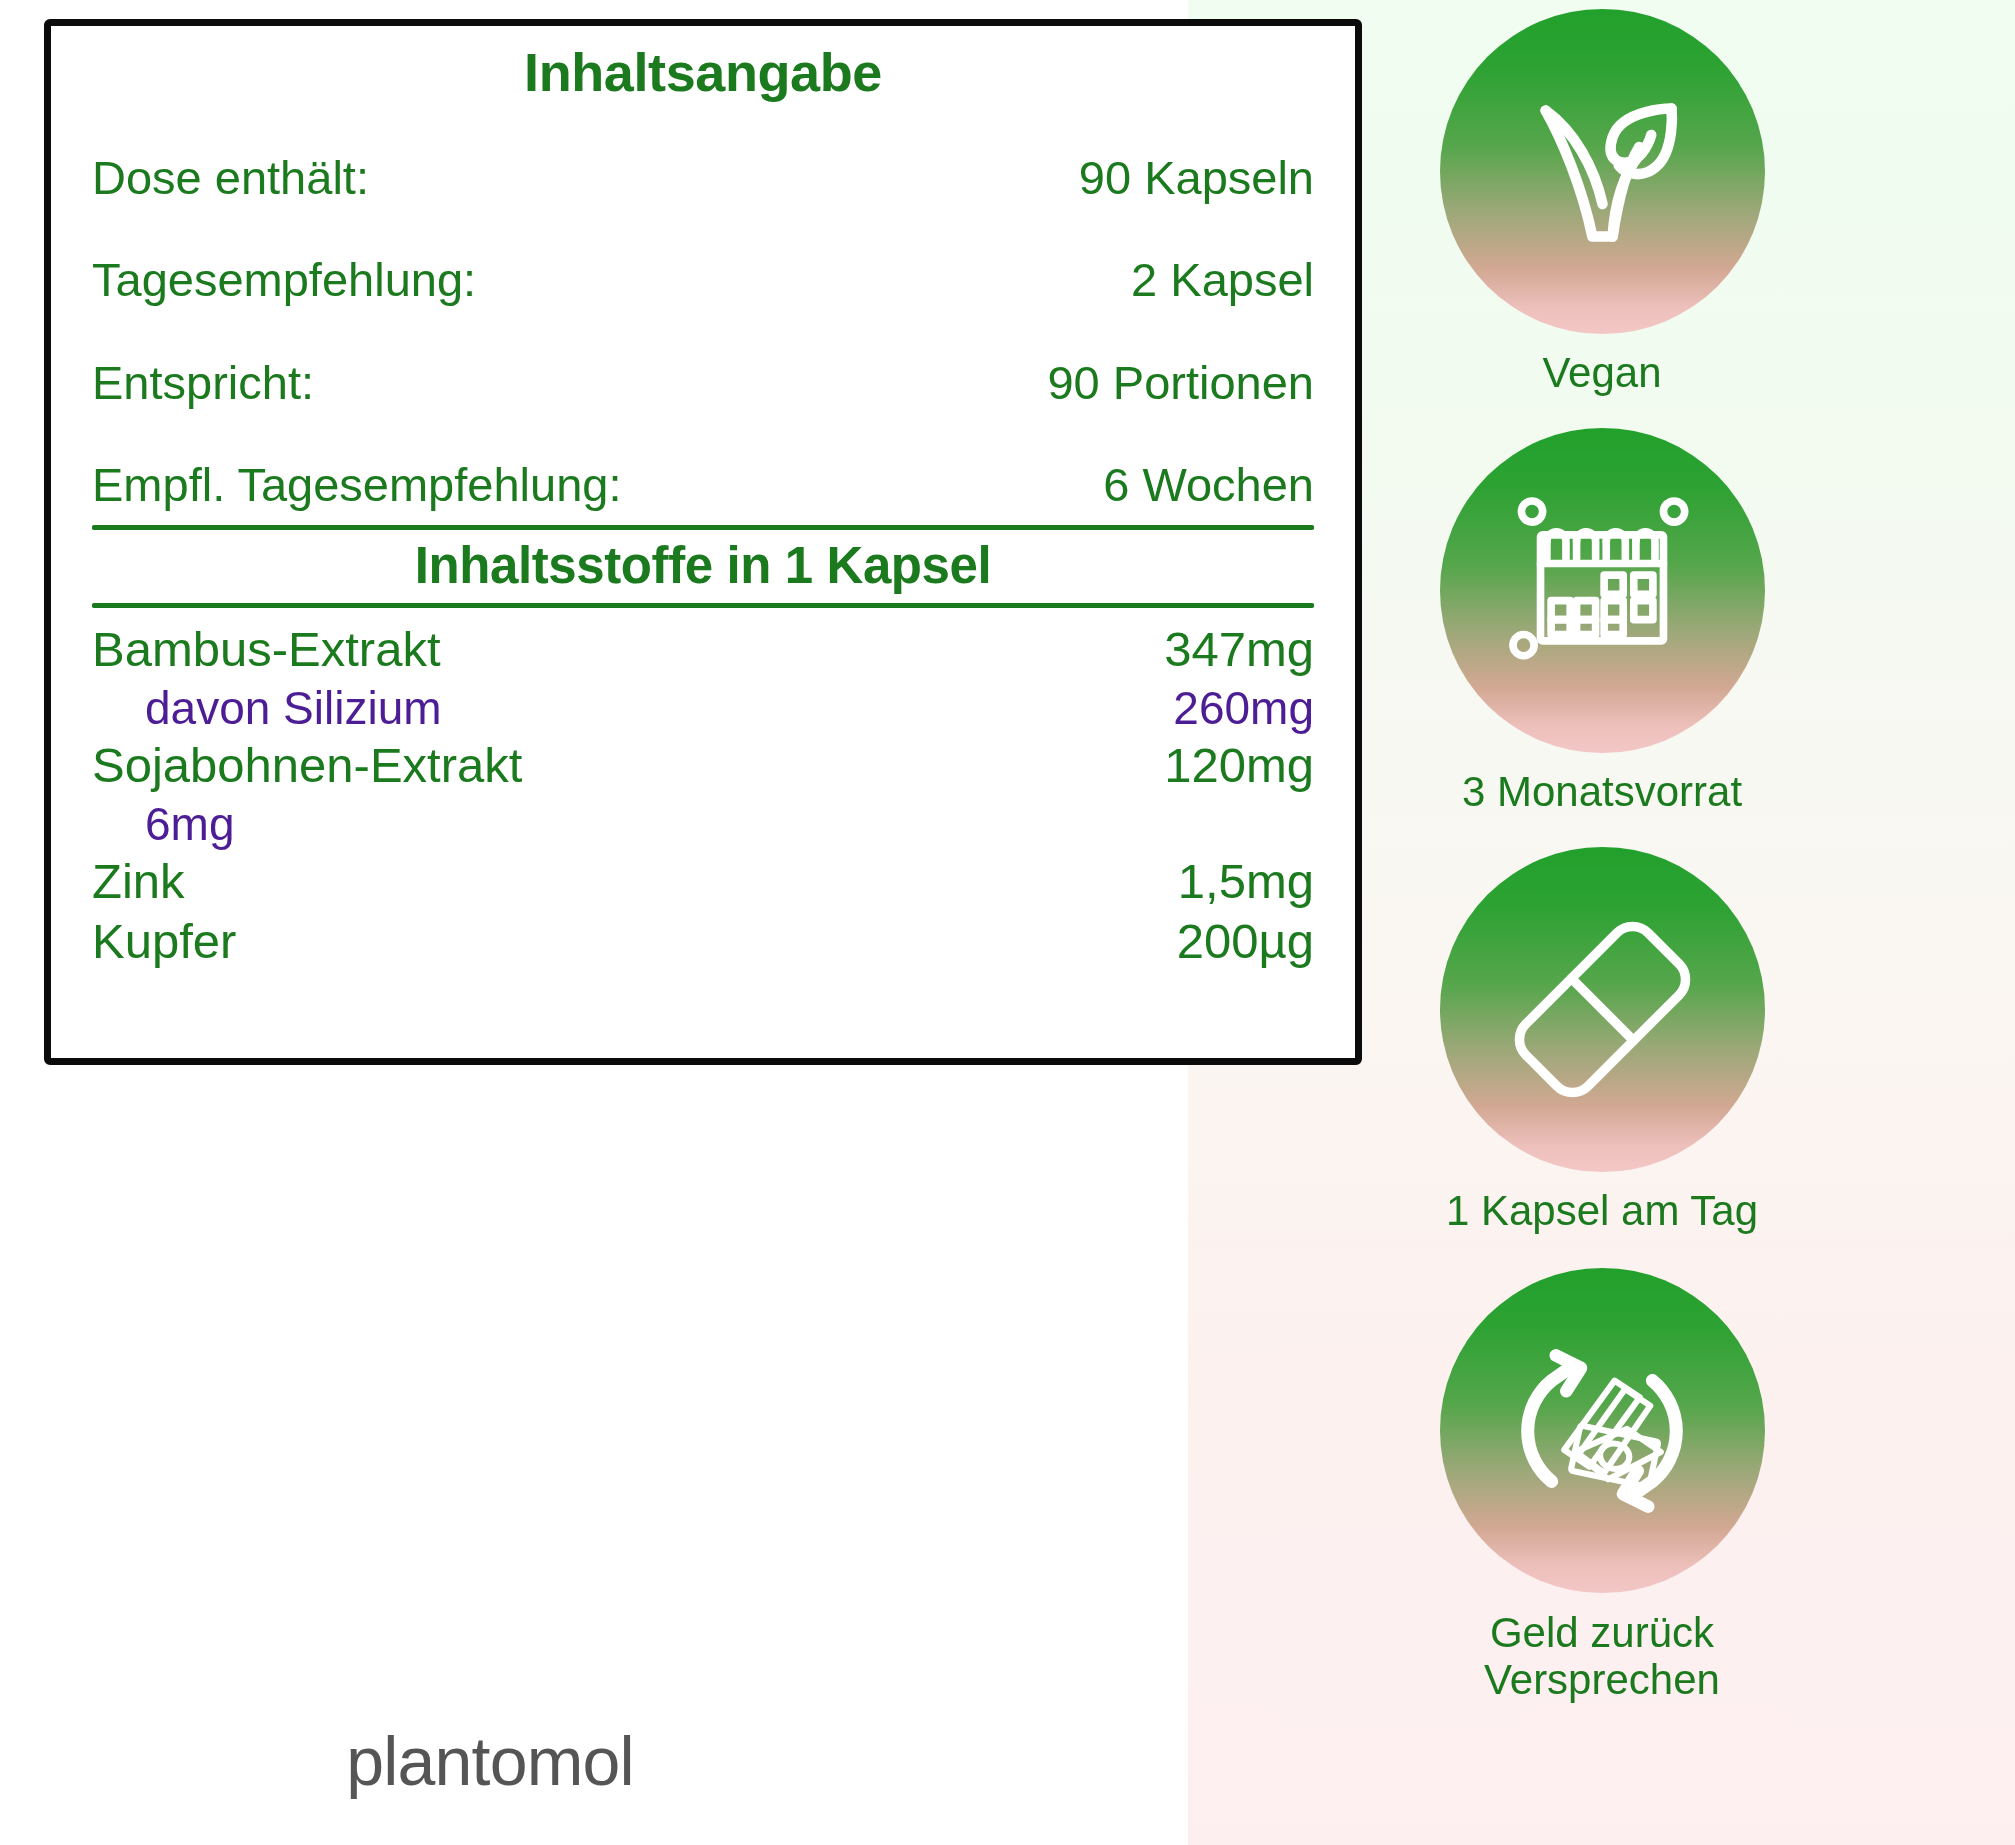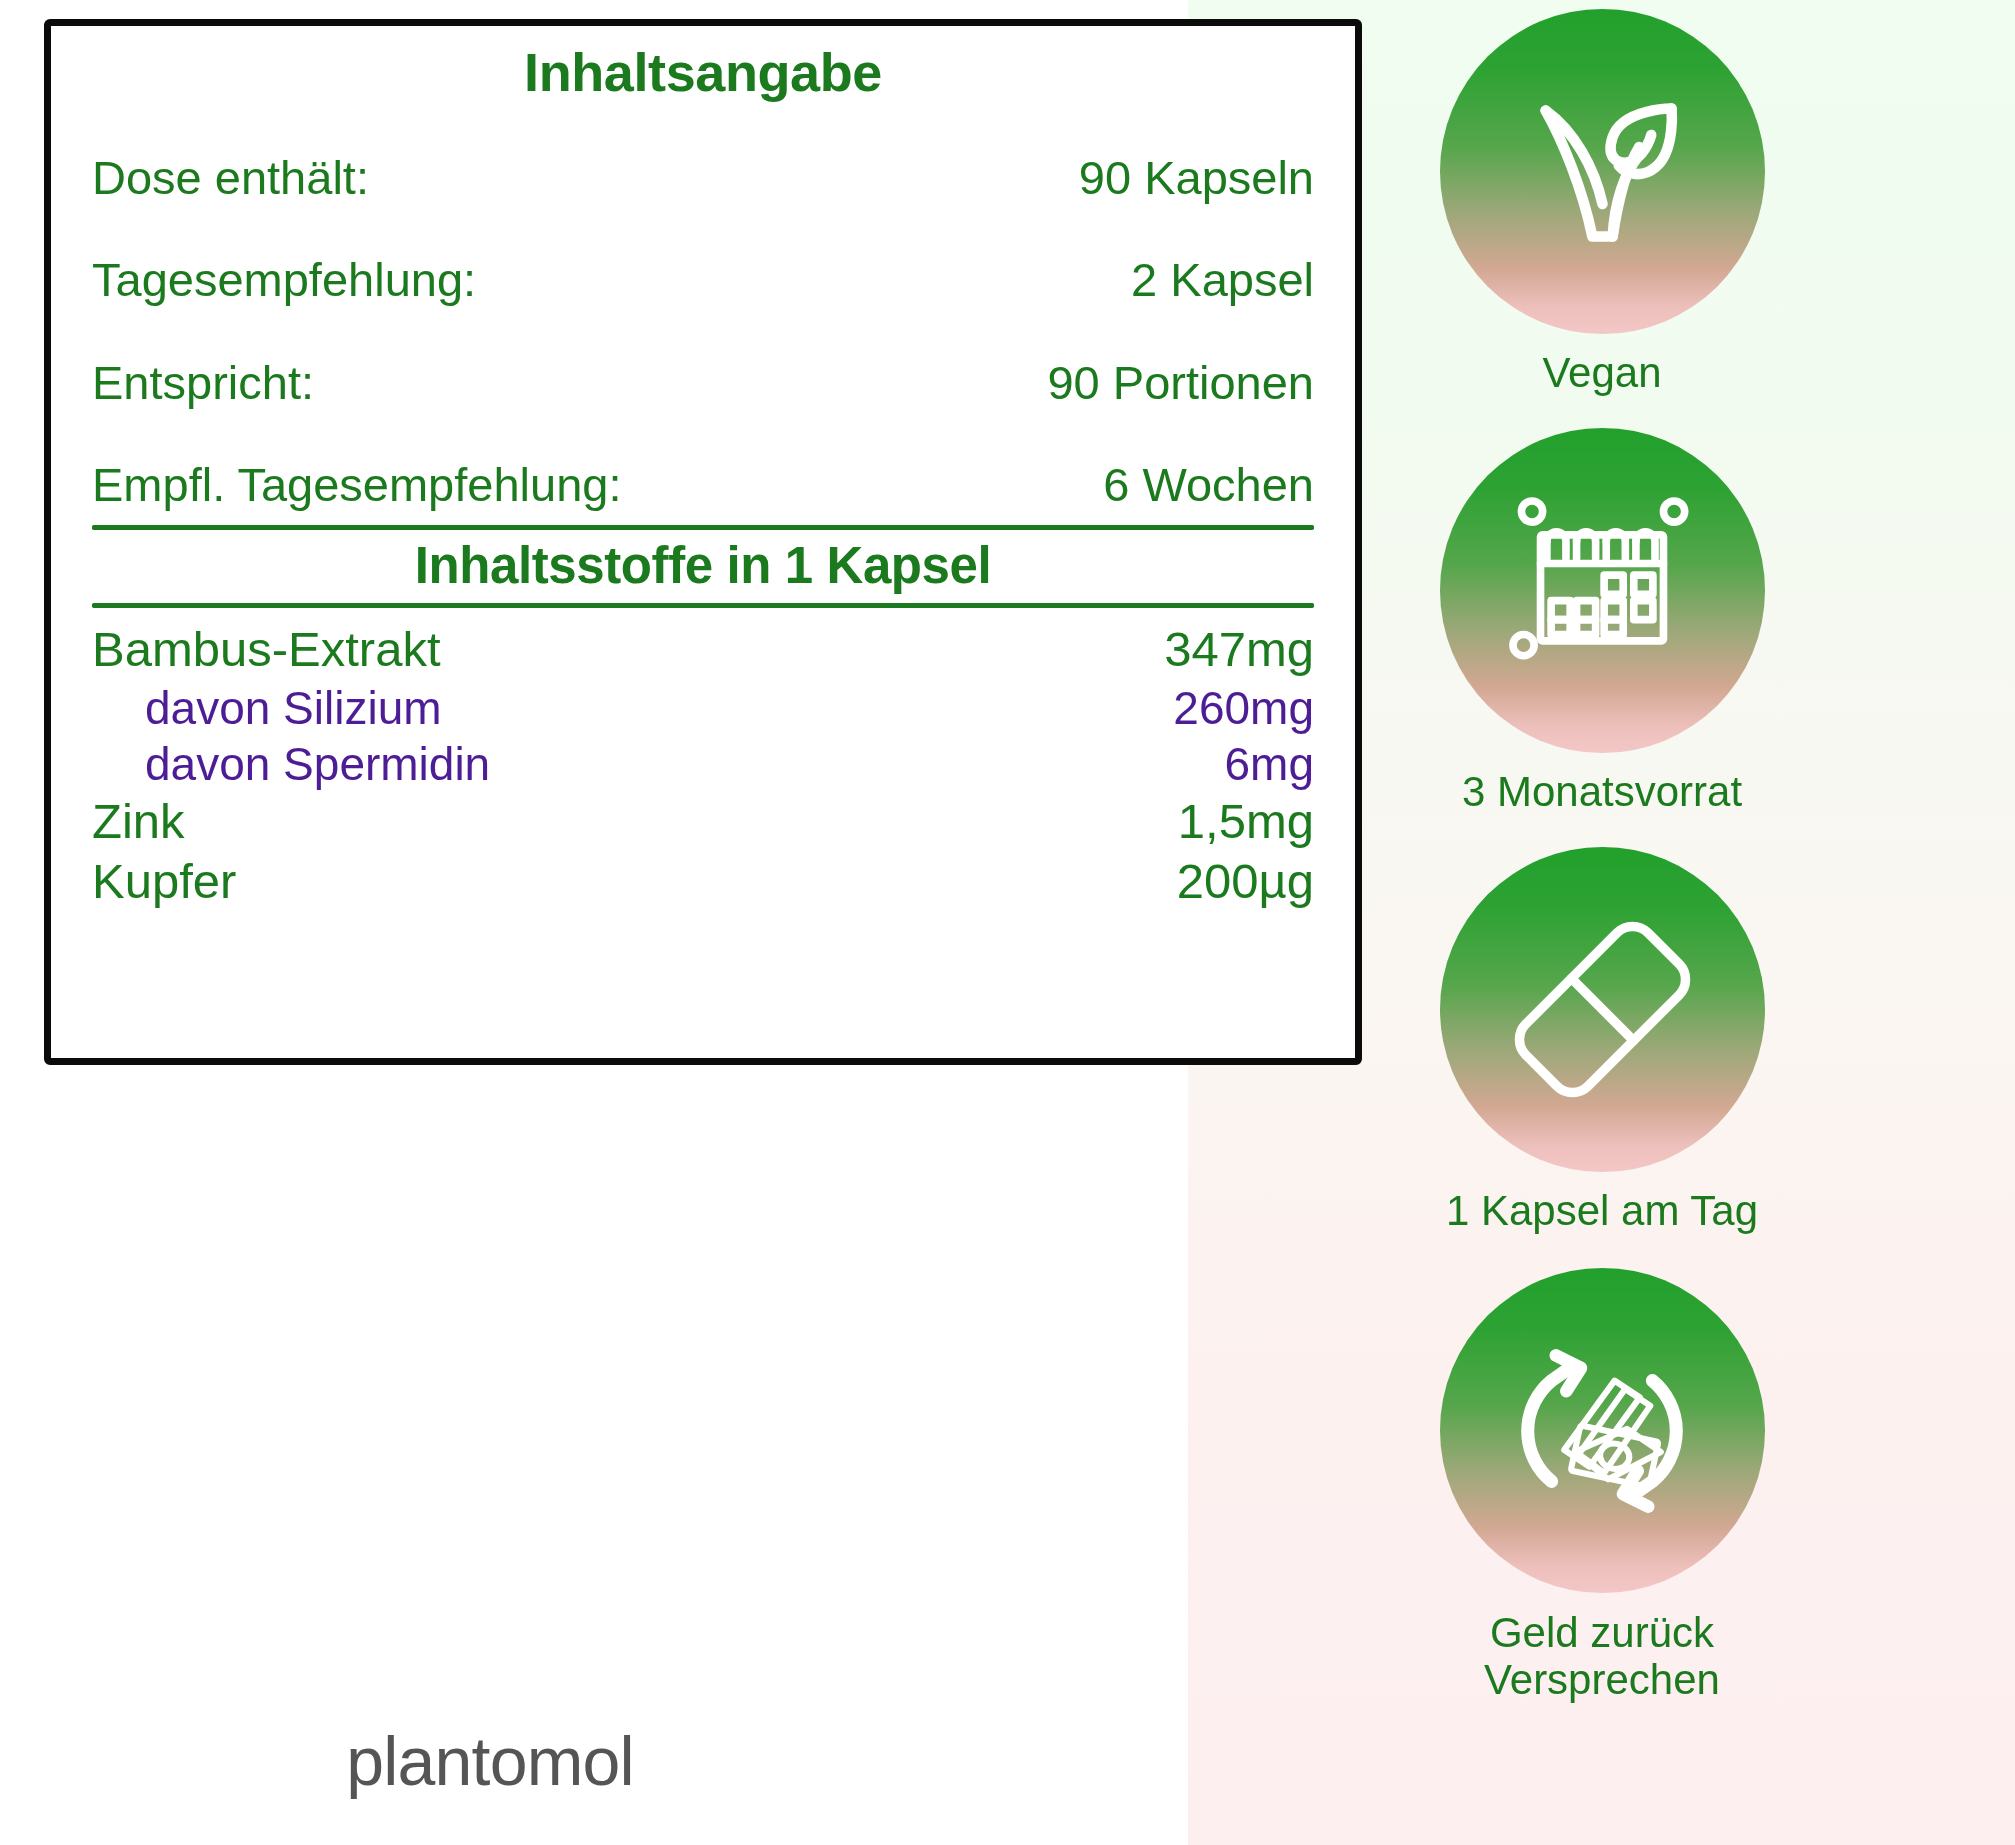--- a/index.html
+++ b/index.html
@@ -215,22 +215,25 @@
 
     <div class="ing-list">
       <div class="ing-row">
         <span class="ing-name">Bambus-Extrakt</span>
         <span class="ing-amount">347mg</span>
       </div>
       <div class="ing-row sub">
         <span class="ing-name">davon Silizium</span>
         <span class="ing-amount">260mg</span>
       </div>
+      <div class="ing-row">
+        <span class="ing-name">Sojabohnen-Extrakt</span>
+        <span class="ing-amount">120mg</span>
+      </div>
       <div class="ing-row sub">
-        <span class="ing-name">davon Spermidin</span>
         <span class="ing-amount">6mg</span>
       </div>
       <div class="ing-row">
         <span class="ing-name">Zink</span>
         <span class="ing-amount">1,5mg</span>
       </div>
       <div class="ing-row">
         <span class="ing-name">Kupfer</span>
         <span class="ing-amount">200µg</span>
       </div>

